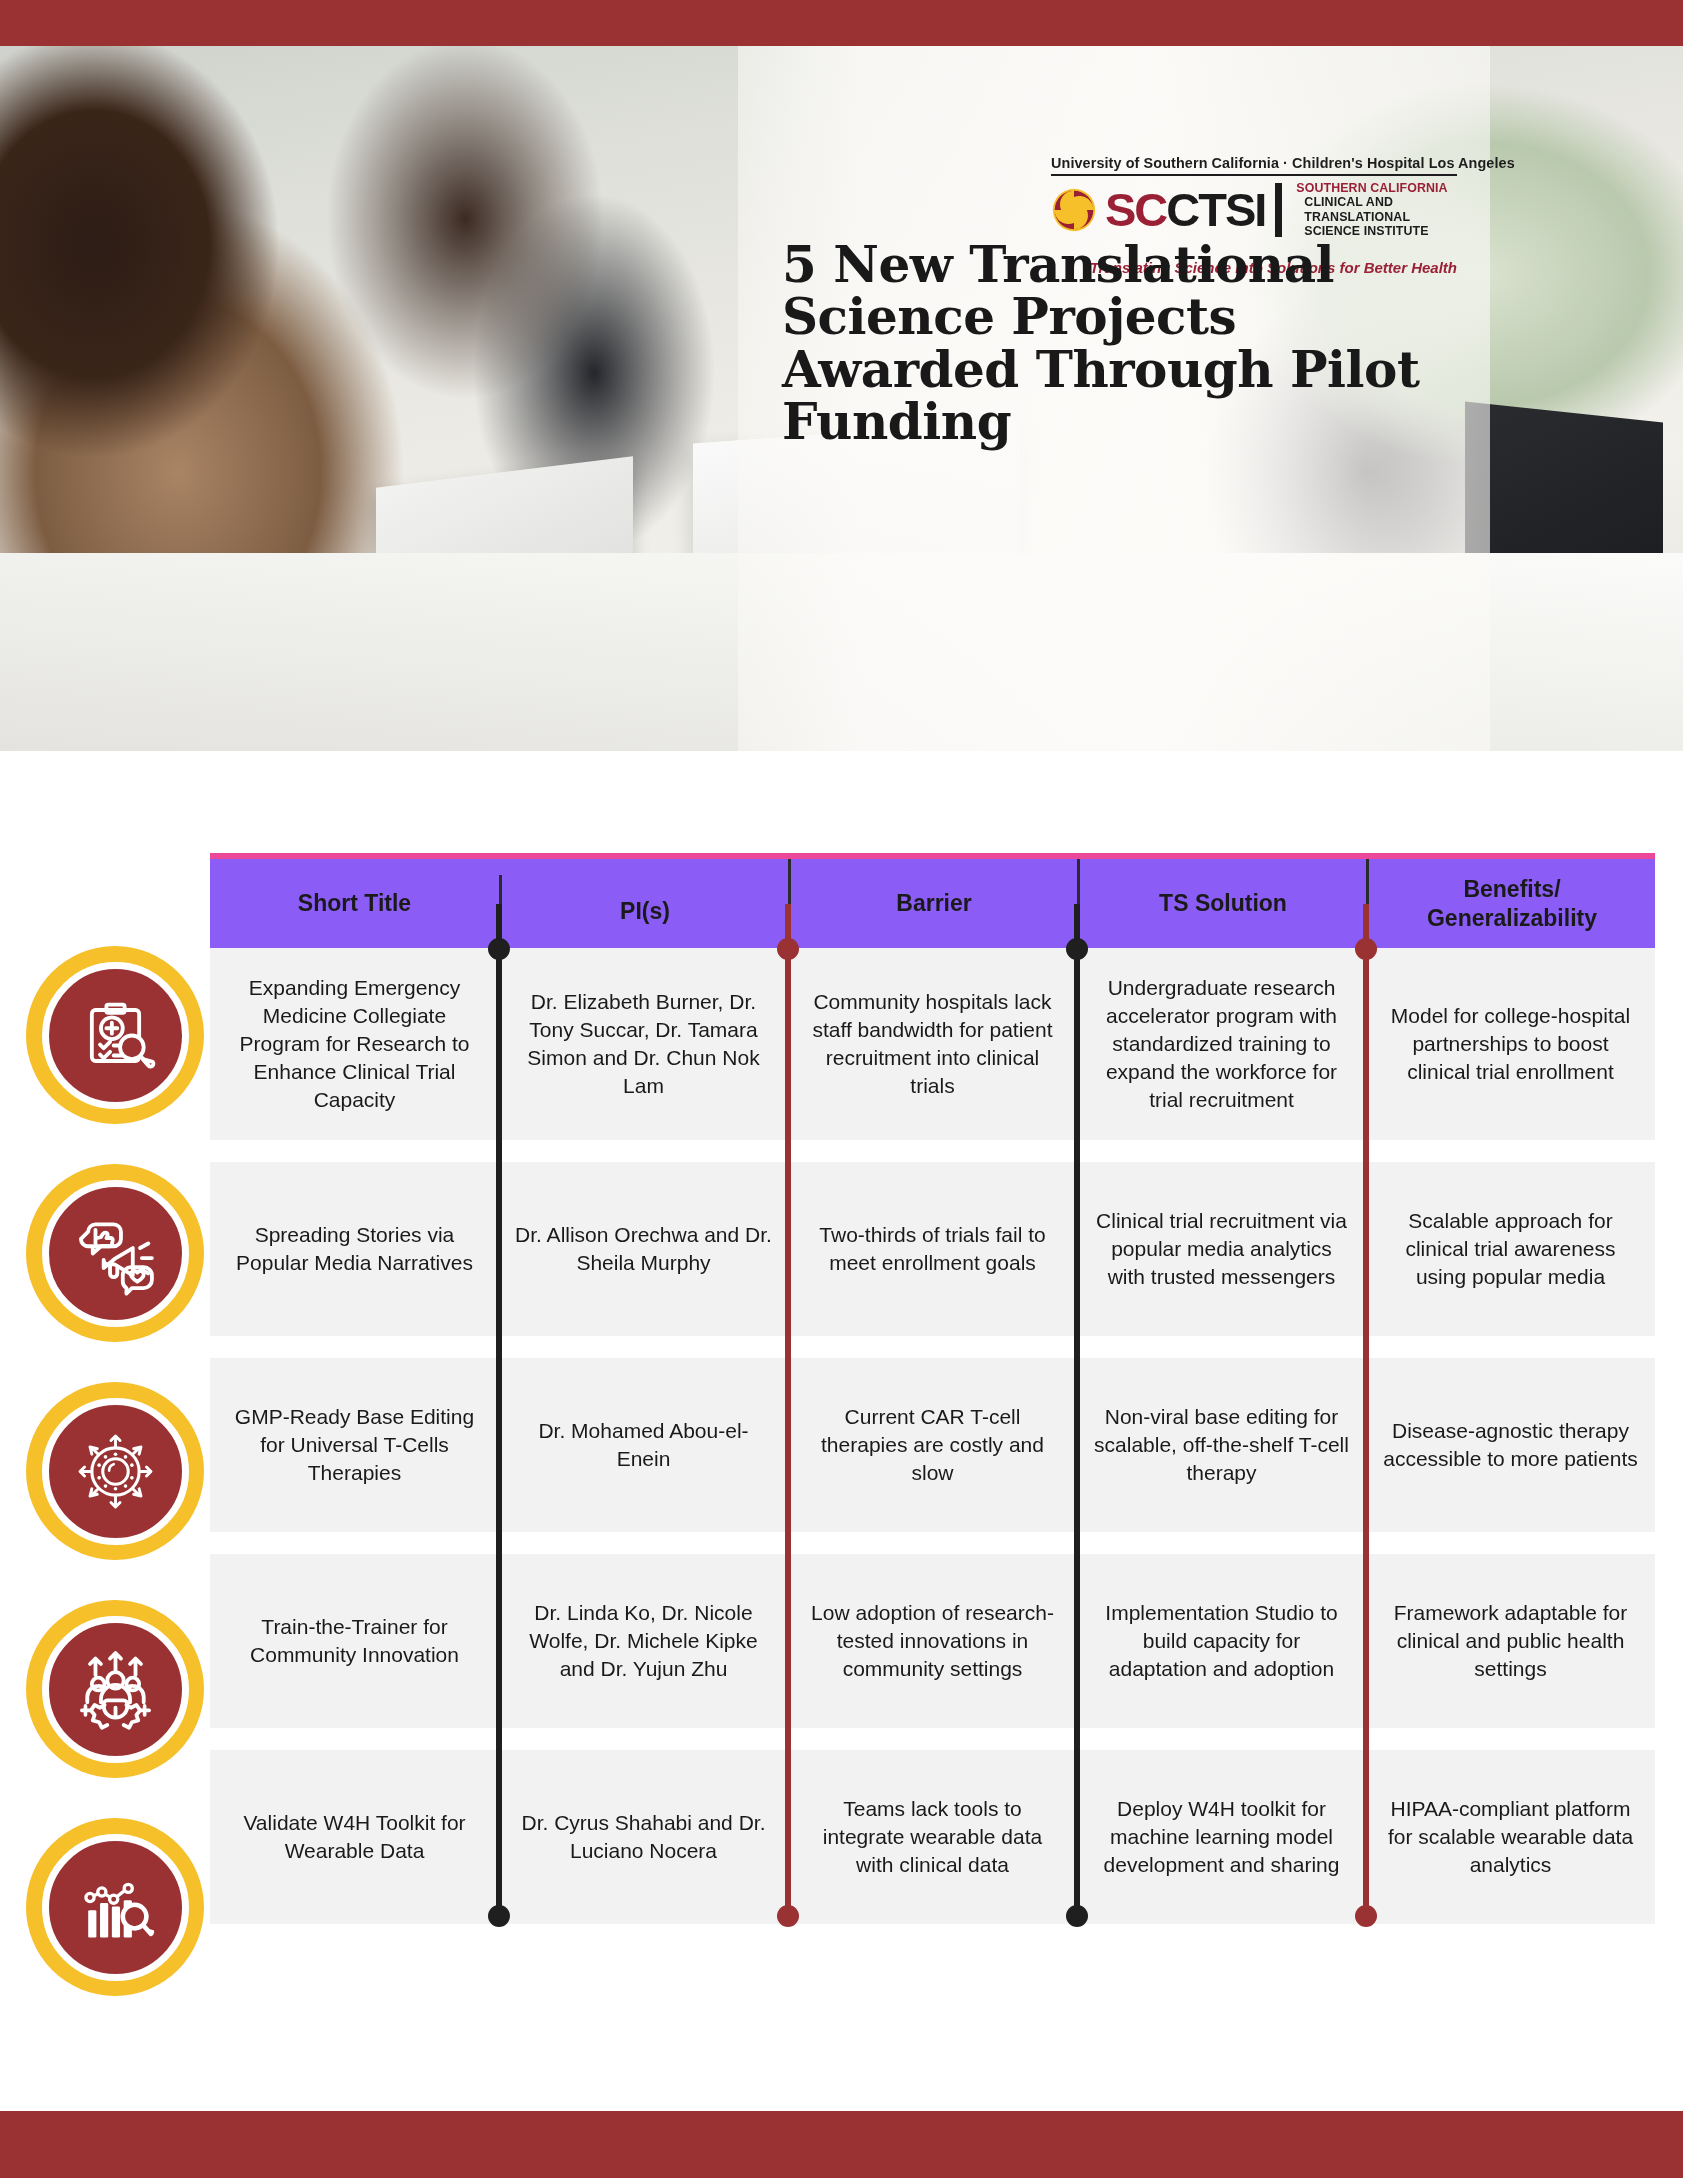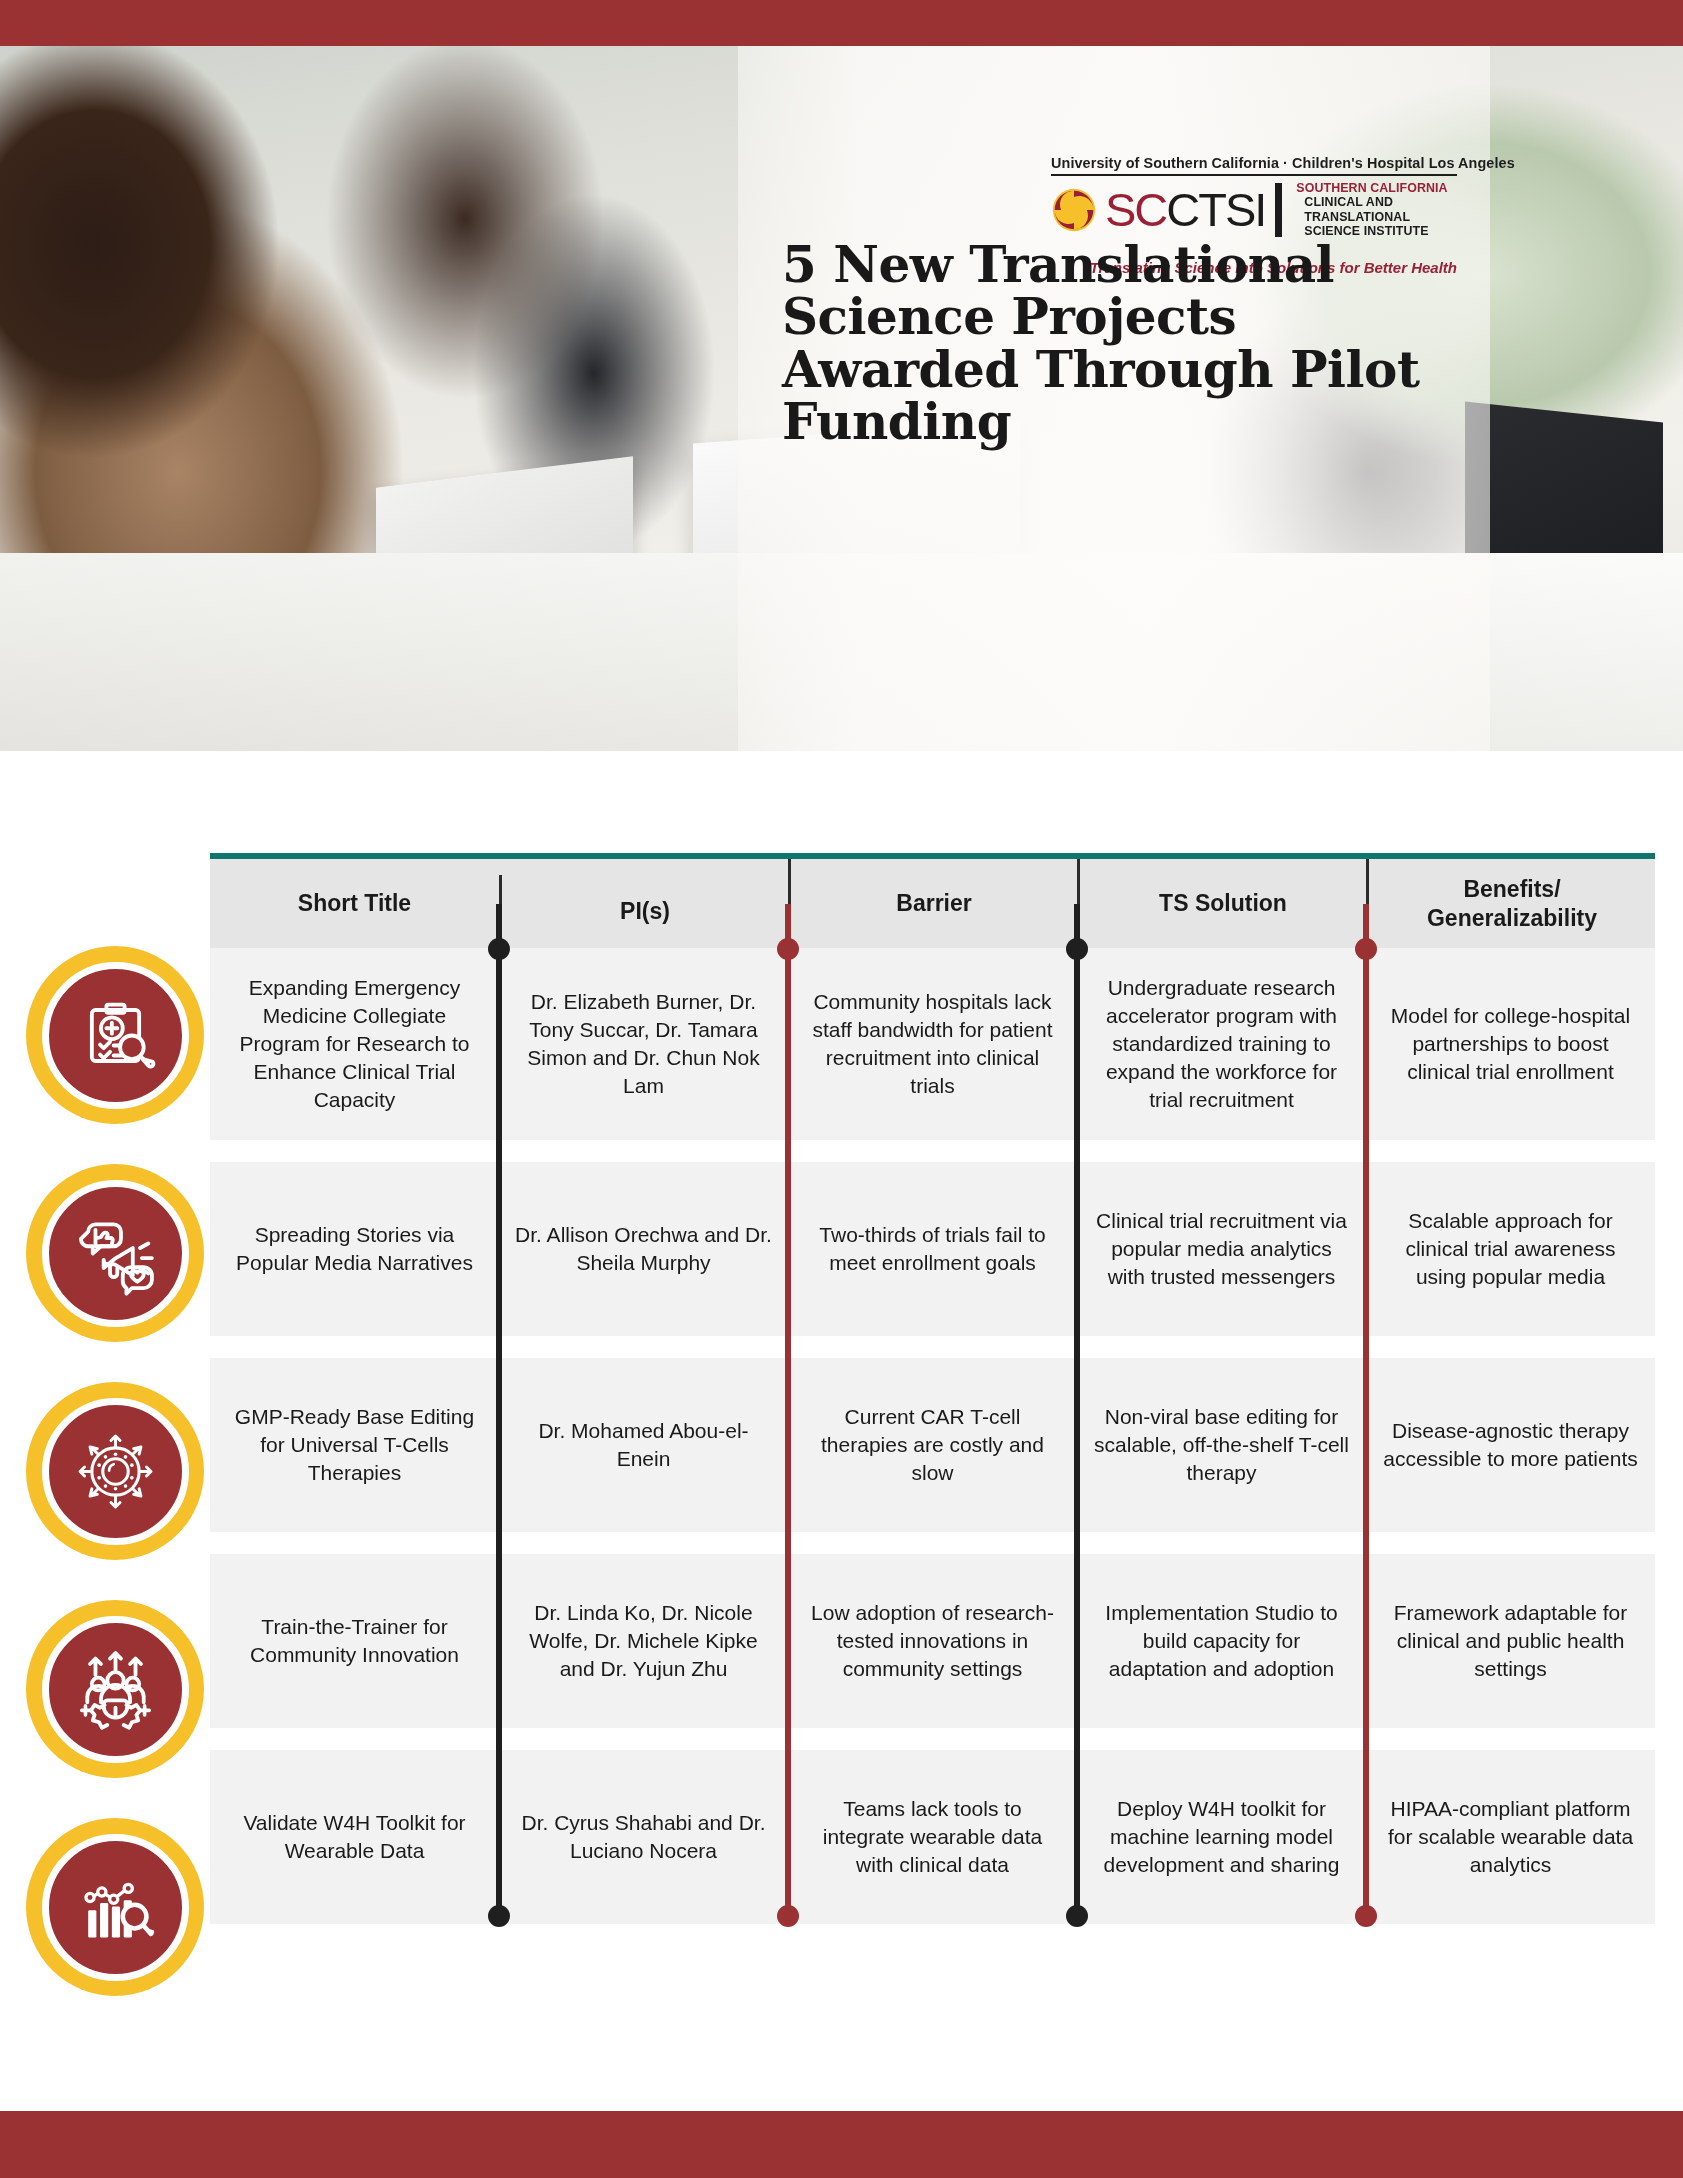--- a/index.html
+++ b/index.html
@@ -122,21 +122,21 @@
     align-items: center;
     gap: 8px;
   }
   .logo-mark {
     flex: 0 0 auto;
     width: 46px; height: 46px;
     position: relative;
   }
   .logo-word {
     font-size: 47px;
-    font-weight: 400;
+    font-weight: 700;
     letter-spacing: -2px;
     line-height: 1;
     font-family: "Liberation Sans", sans-serif;
   }
   .logo-word .sc { color: #9a2035; }
   .logo-word .ctsi { color: #1b1b1b; }
   .logo-divider {
     width: 7px;
     align-self: stretch;
     background: #1b1b1b;
@@ -162,22 +162,22 @@
 
   
   .table-wrap {
     position: absolute;
     left: 210px; top: 853px;
     width: 1445px;
   }
 
   .thead {
     display: flex;
-    border-top: 6px solid #0f766e;
-    background: #e5e5e5;
+    border-top: 6px solid #ec4899;
+    background: #8b5cf6;
     height: 95px;
   }
   .th {
     display: flex;
     align-items: center;
     justify-content: center;
     text-align: center;
     font-size: 23px;
     font-weight: 700;
     color: #1a1a1a;

